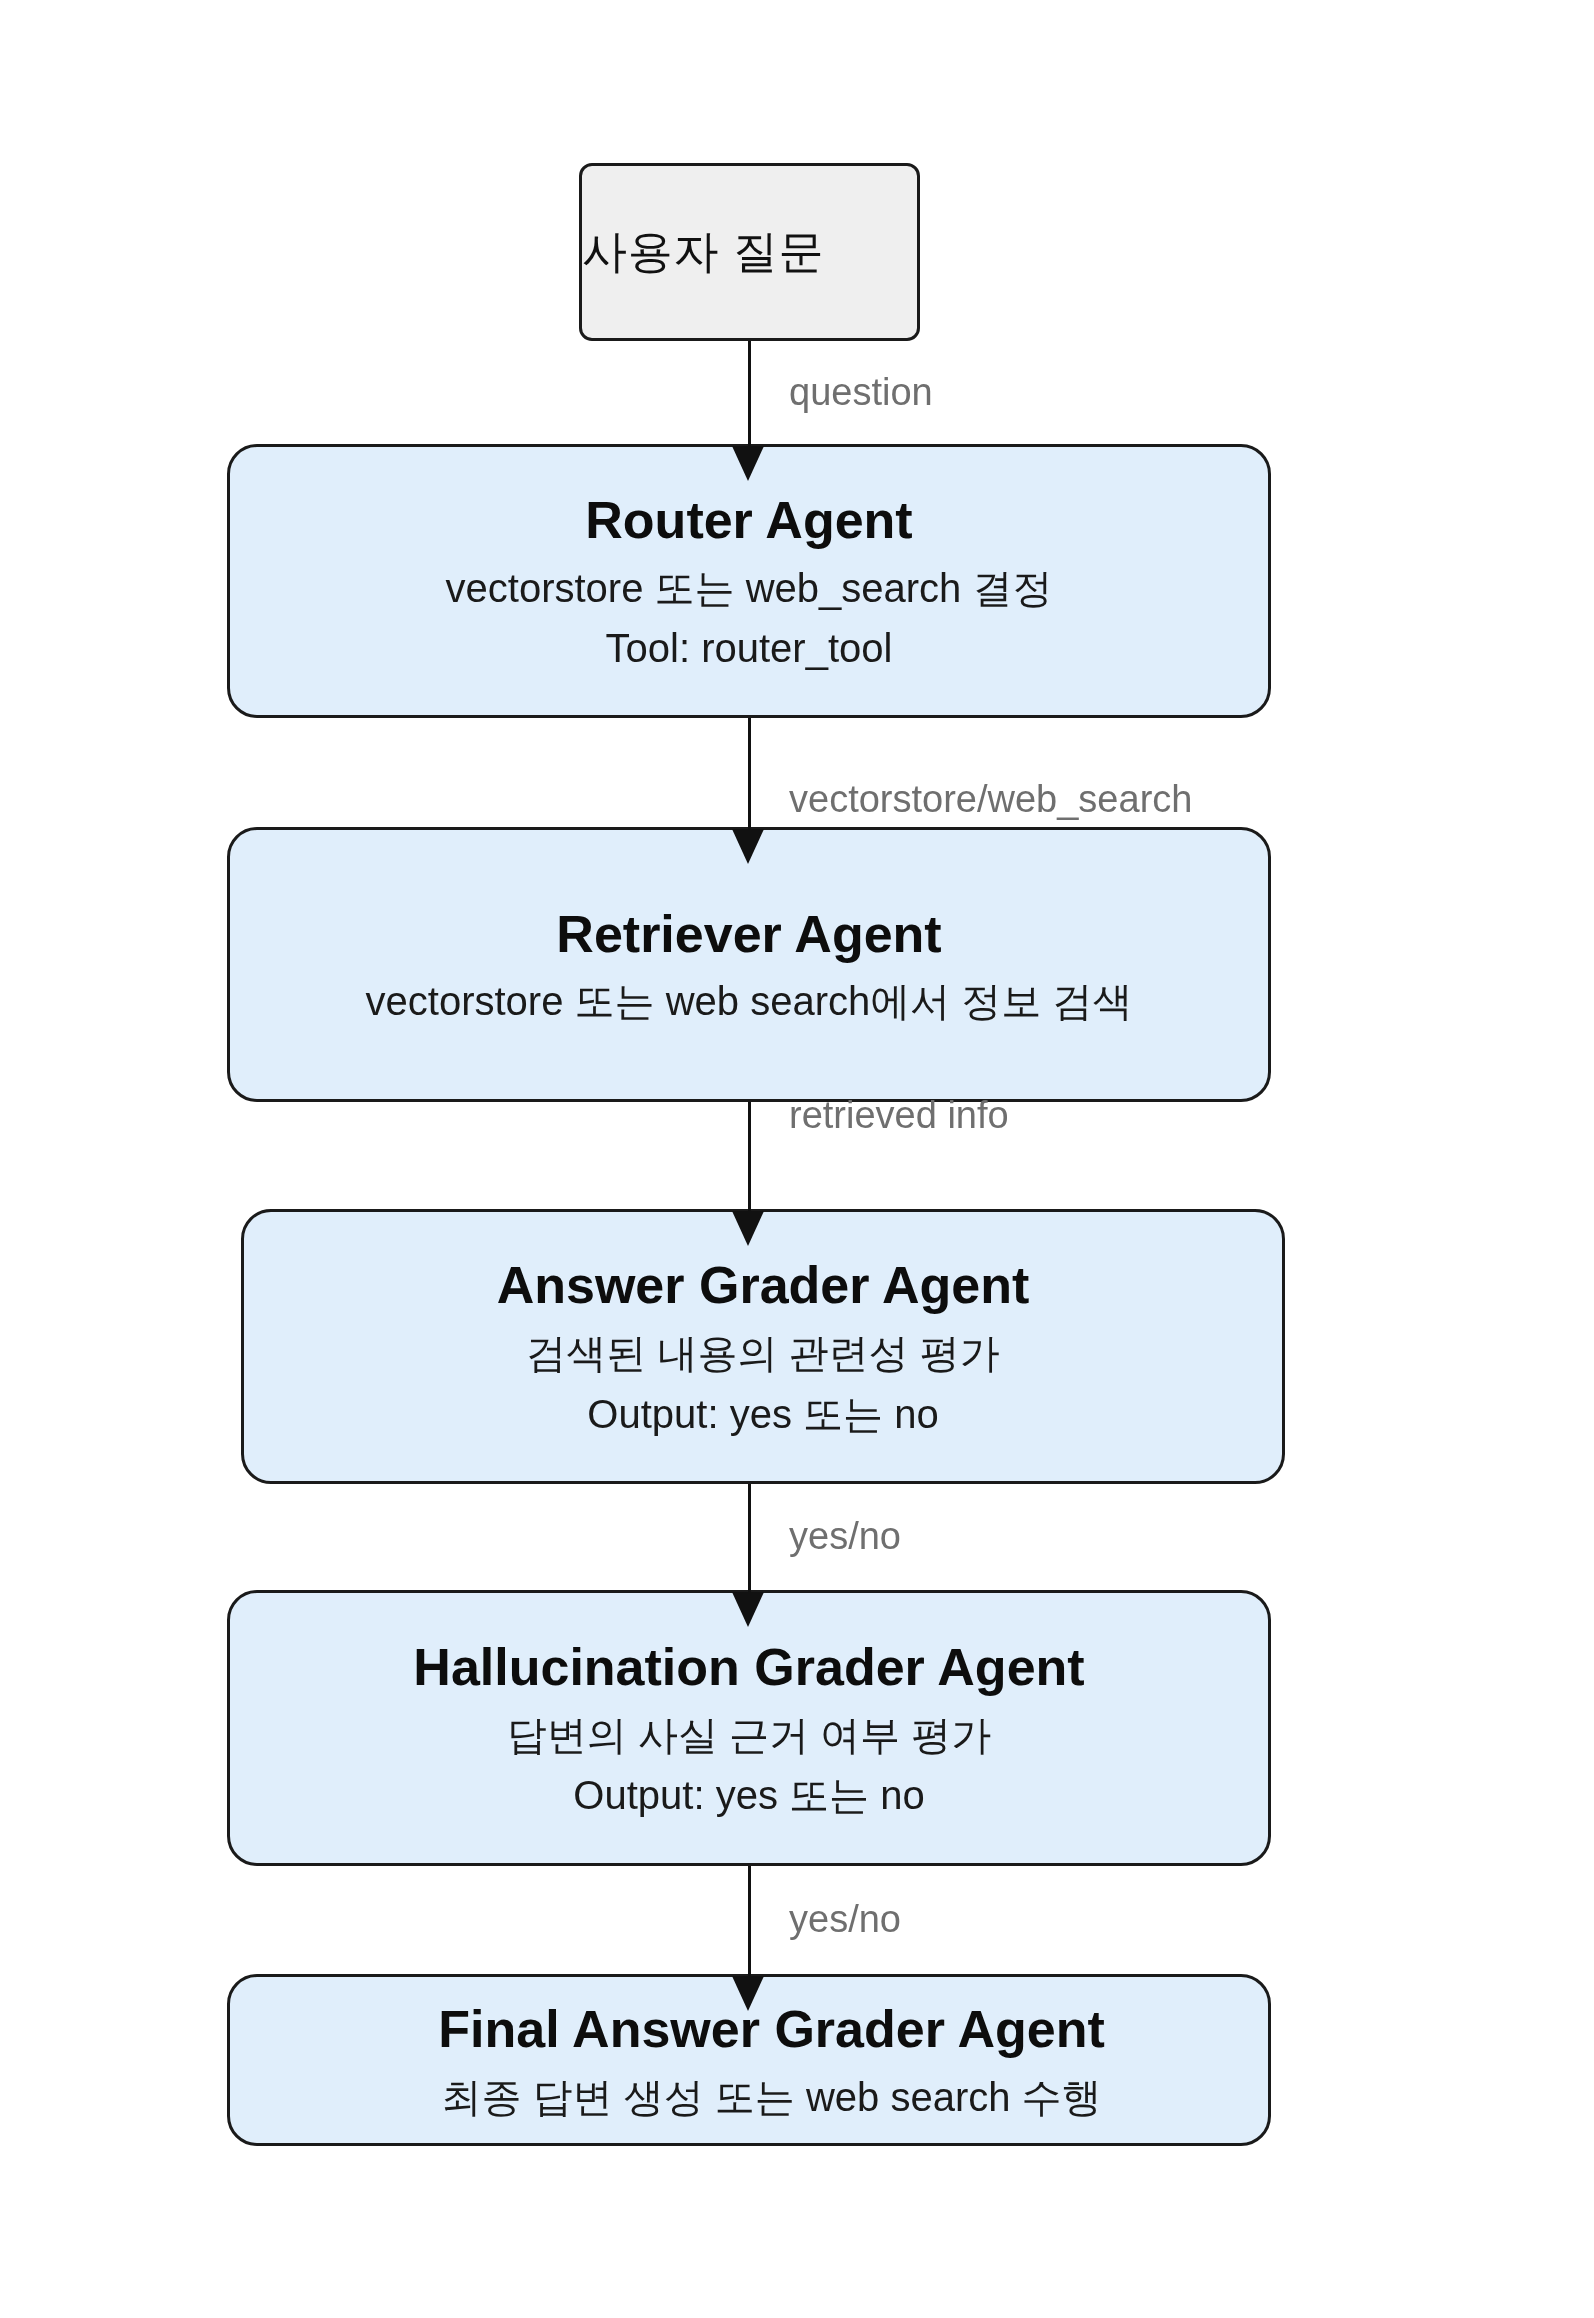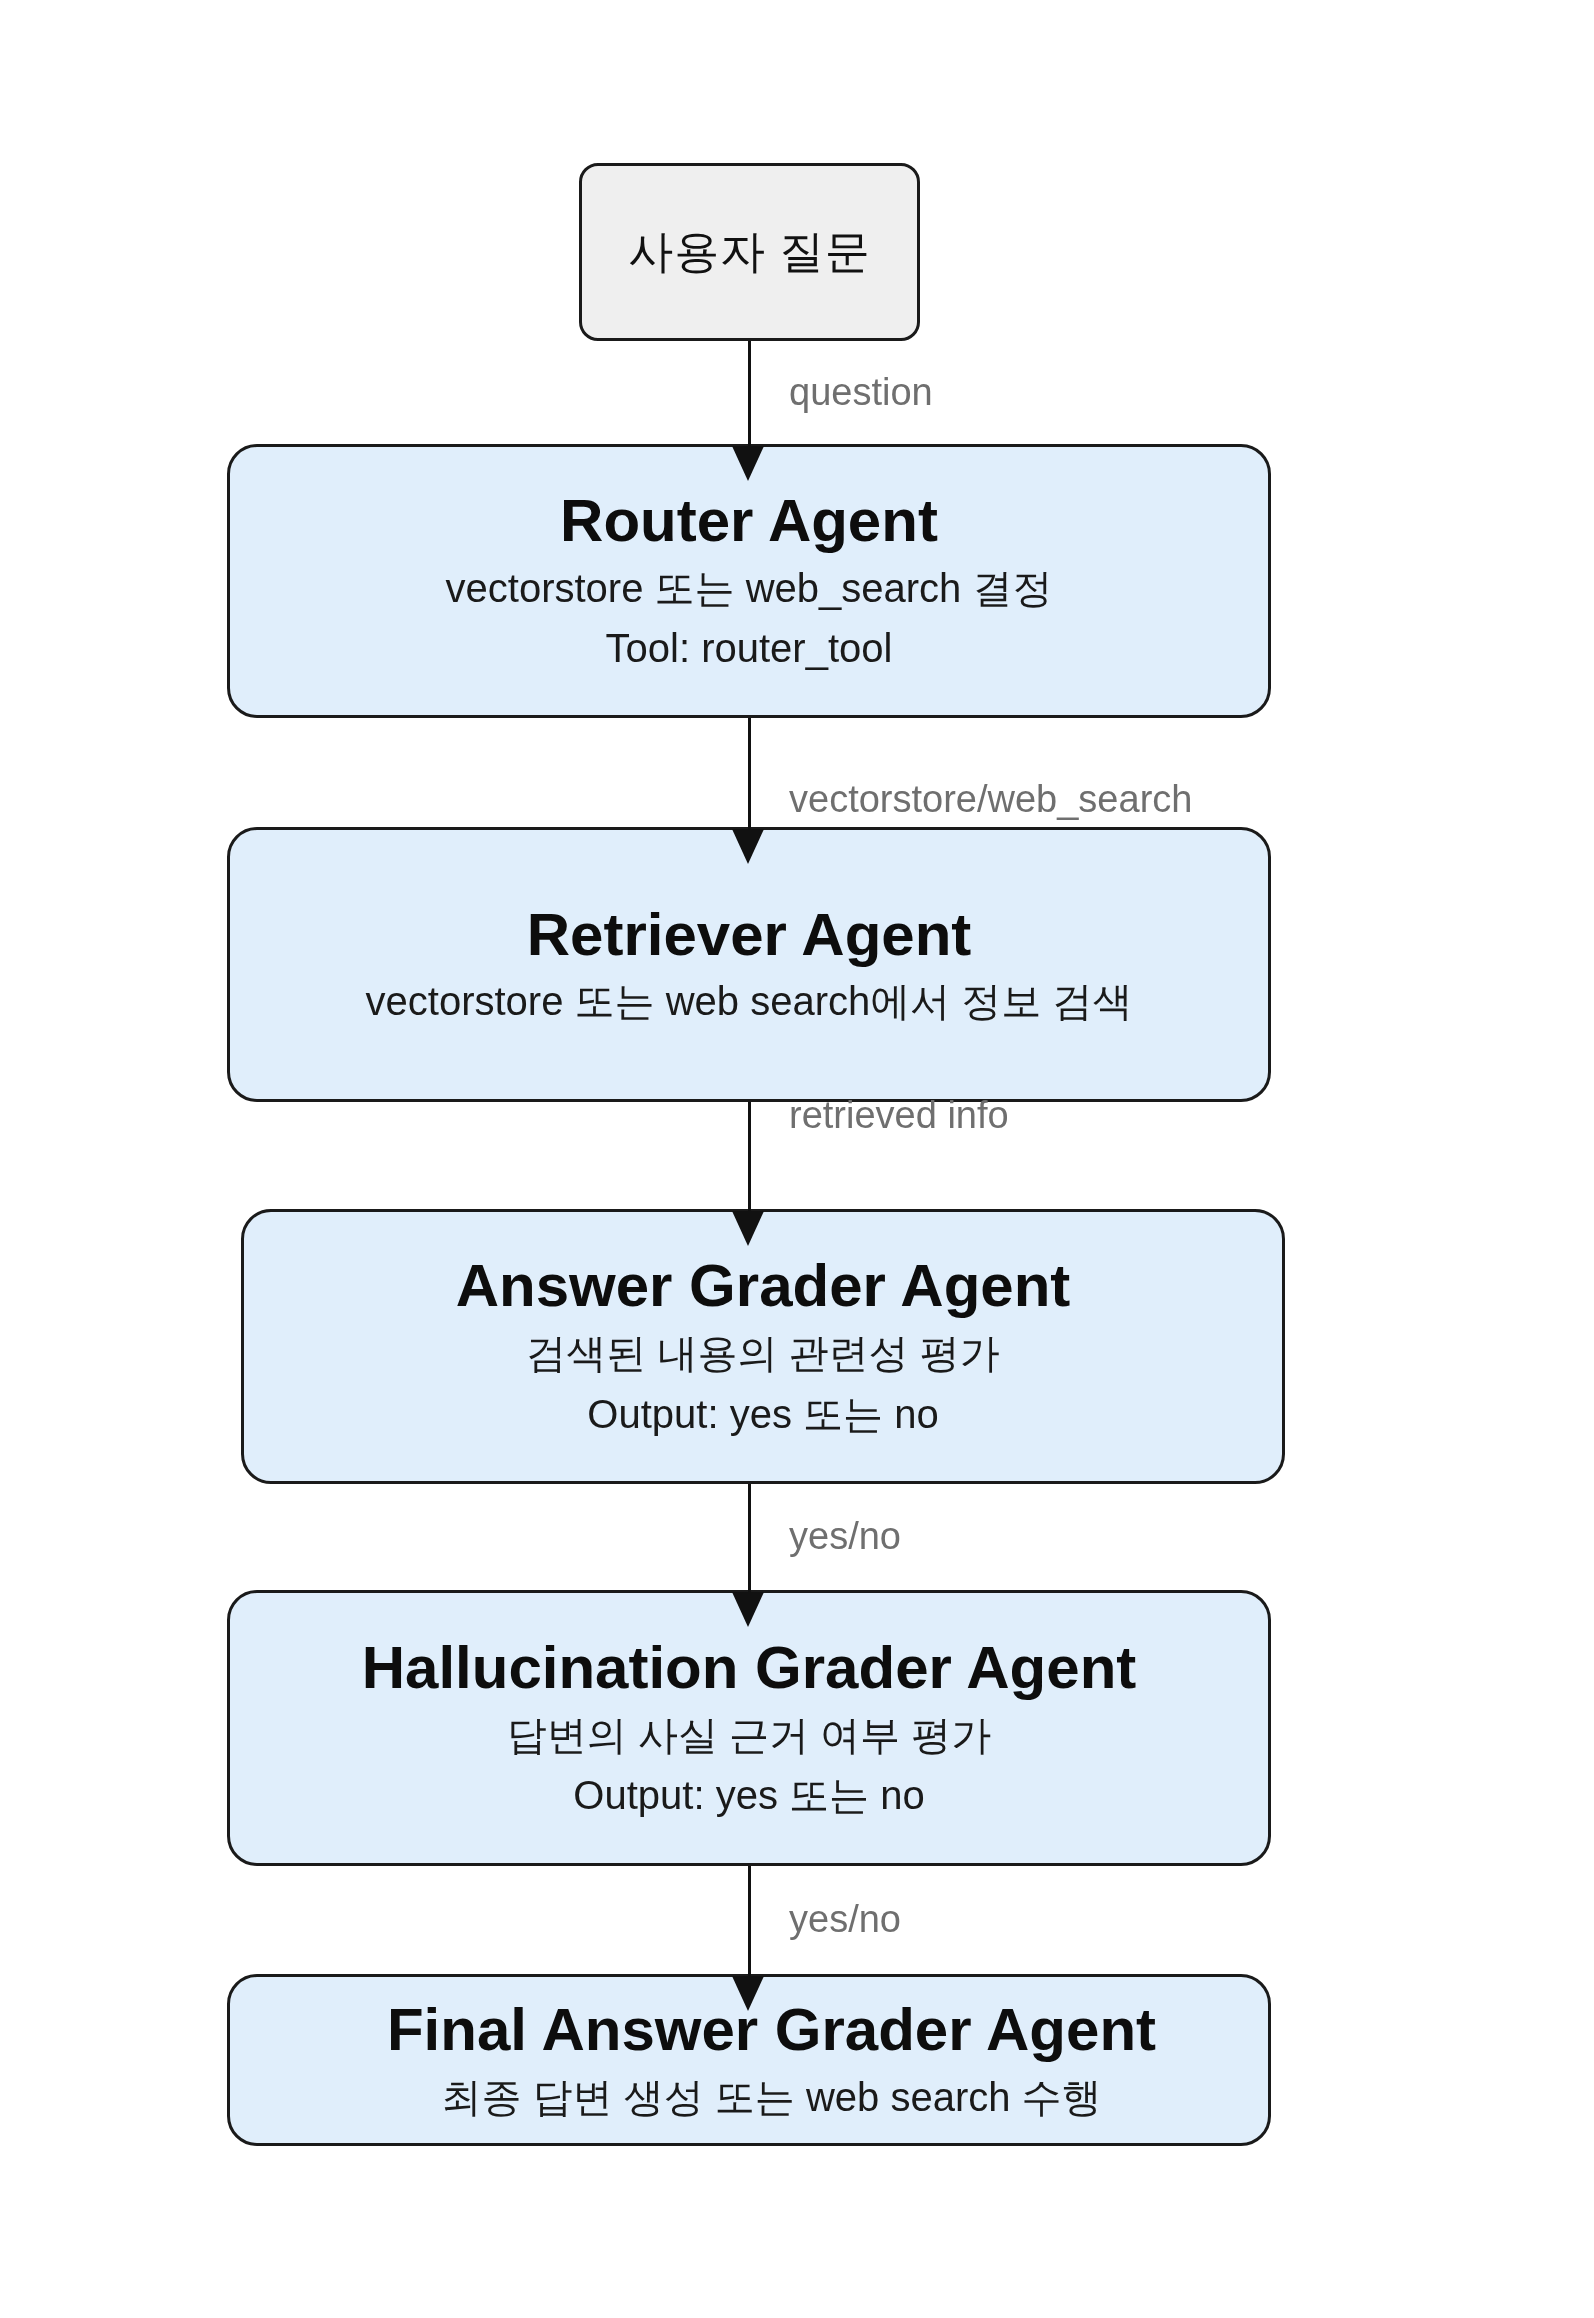--- a/index.html
+++ b/index.html
@@ -18,24 +18,23 @@
   
   .start-node {
     position: absolute;
     left: 579px;
     top: 163px;
     width: 341px;
     height: 178px;
     box-sizing: border-box;
     background: #efefef;
     border: 3.2px solid #1a1a1a;
-    border-radius: 19px;
+    border-radius: 13px;
     display: flex;
     align-items: center;
-    justify-content: center;
   }
   .start-node .start-label {
     font-size: 45px;
     color: #111111;
     letter-spacing: 0.8px;
   }
   
   .agent-box {
     position: absolute;
     left: 227px;
@@ -45,21 +44,21 @@
     border: 3.2px solid #1a1a1a;
     border-radius: 30px;
     display: flex;
     flex-direction: column;
     align-items: center;
     justify-content: center;
     row-gap: 12.8px;
     z-index: 1;
   }
   .agent-title {
-    font-size: 60px;
+    font-size: 52px;
     font-weight: bold;
     color: #0d0d0d;
     line-height: 61px;
     white-space: nowrap;
   }
   .agent-sub, .agent-detail {
     font-size: 40px;
     color: #1a1a1a;
     line-height: 48px;
     white-space: nowrap;

